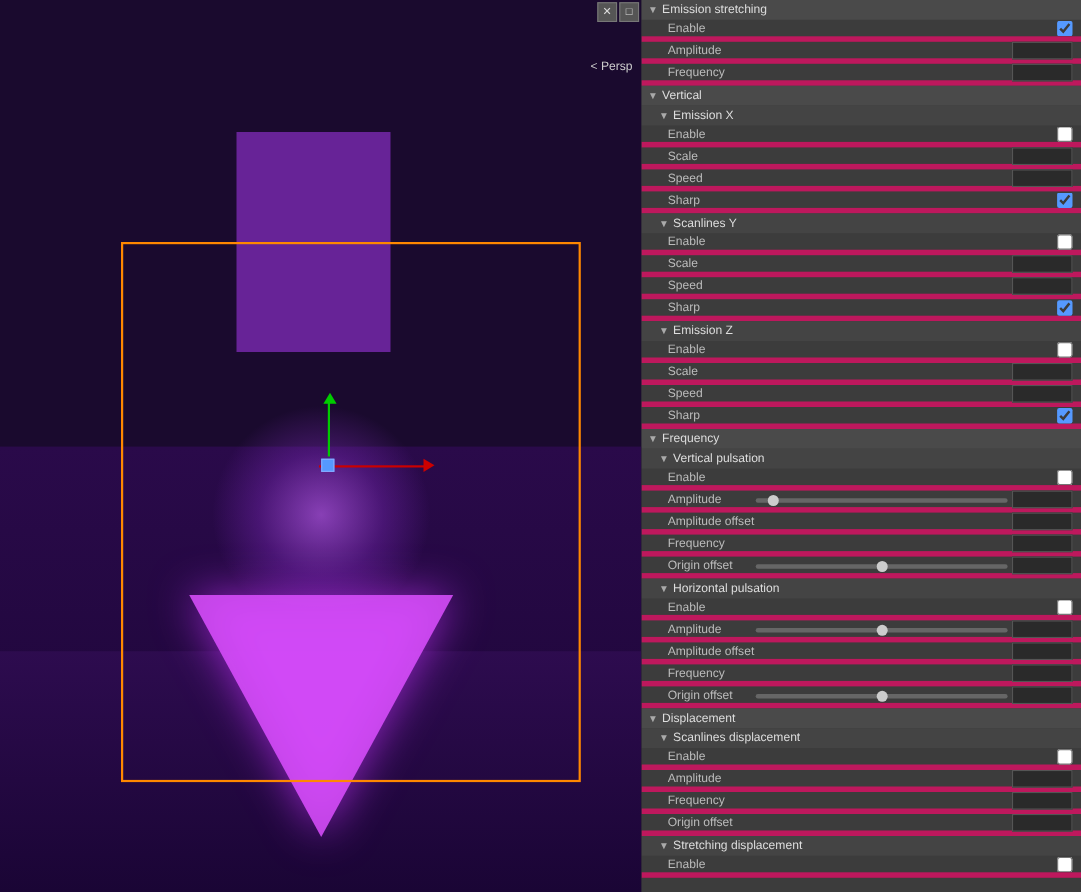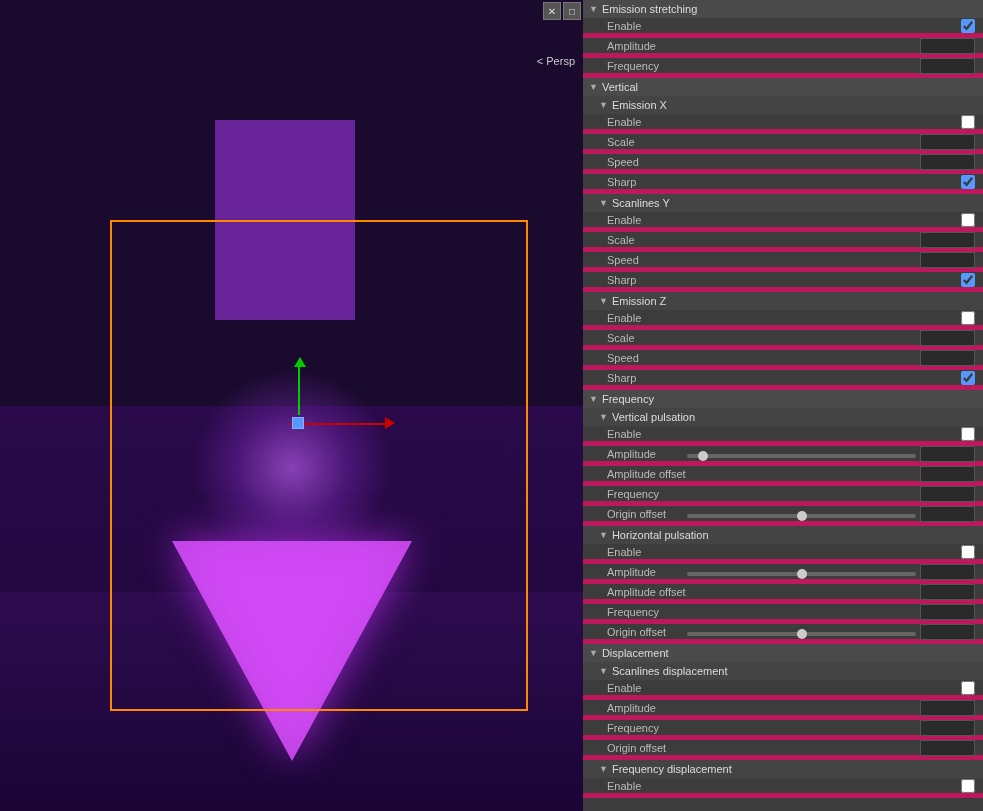--- a/index.html
+++ b/index.html
@@ -543,21 +543,21 @@
   </div>
   <div class="prop-row">
     <span class="prop-label">Origin offset</span>
     <div class="prop-value">
       <input type="text" class="prop-input" style="">
     </div>
   </div>
 
   <div class="section-header sub">
     <span class="arrow-icon">▼</span>
-    <span>Frequency displacement</span>
+    <span>Stretching displacement</span>
   </div>
   <div class="prop-row">
     <span class="prop-label">Enable</span>
     <div class="prop-value">
       <input type="checkbox" class="prop-checkbox" style="">
     </div>
   </div>
 
 </div>
 

